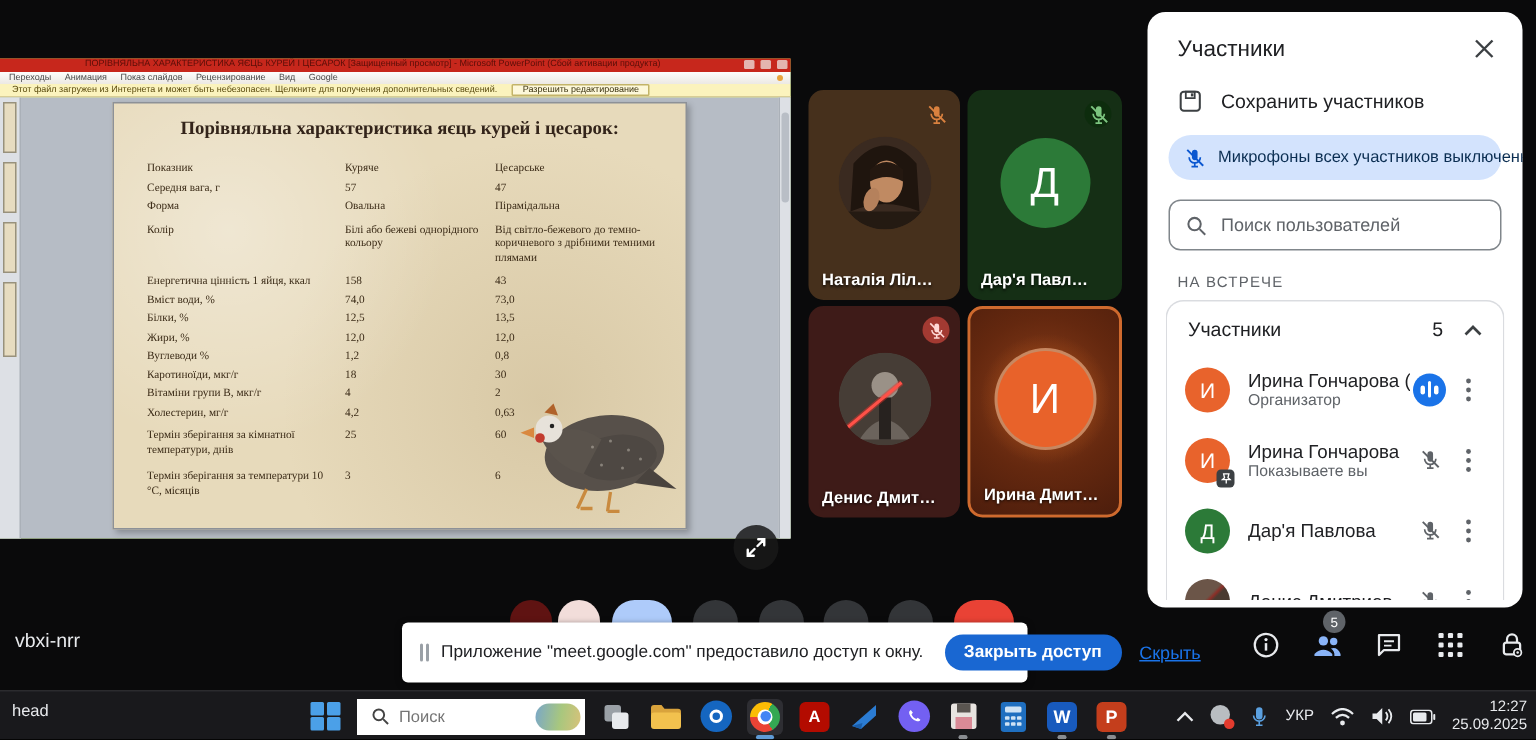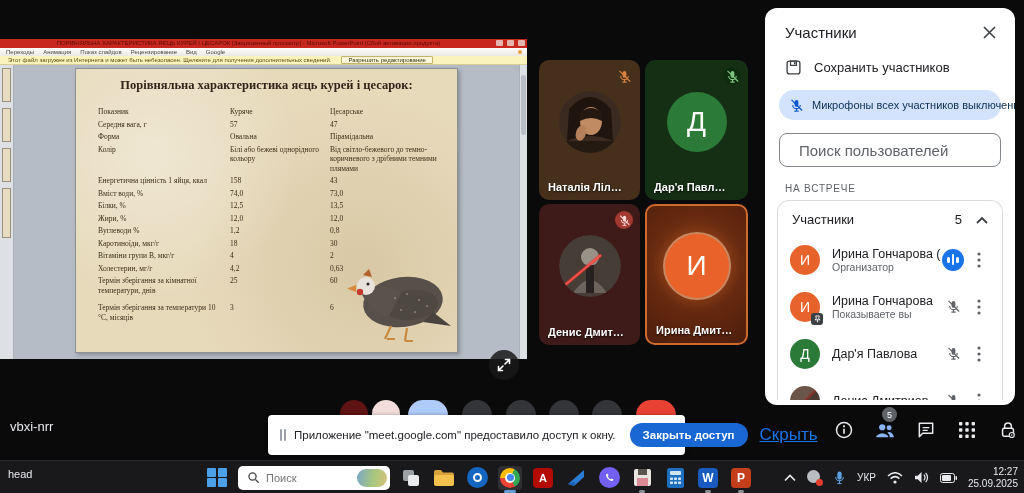--- a/index.html
+++ b/index.html
@@ -34,21 +34,21 @@
       #e7dabb;
     border:1px solid #8d9197; box-shadow:2px 2px 4px rgba(0,0,0,.25);
     font-family:"Liberation Serif", serif; color:#3c2c18; }
   .slide-title { margin-top:9px; text-align:center; font-size:12.5px; font-weight:bold; color:#33241a; }
   .slide-table { position:absolute; left:22px; top:38px; width:350px; }
   .trow { display:flex; align-items:flex-start; margin-bottom:3px; }
   .trow .c0 { width:132px; padding-right:6px; }
   .trow .c1 { width:100px; }
   .trow .c2 { width:118px; }
   .trow span { font-size:7.5px; line-height:9.5px; display:block; }
-  .trow.gap-s { margin-top:0; }
+  .trow.gap-s { margin-top:6px; }
   .trow.gap-m { margin-top:8px;justify-content:flex-end; }
   .fowl { position:absolute; right:4px; bottom:10px; }
   .expand-btn { position:absolute; left:489px; top:285px; width:30px; height:30px; border-radius:50%; background:rgba(25,25,25,.85); display:flex; align-items:center; justify-content:center; }
   
   .tile { position:absolute; border-radius:10px; overflow:hidden; }
   .tile .label { position:absolute; left:9px; bottom:7px; color:#fff; font-size:11px; font-weight:bold; text-shadow:0 1px 2px rgba(0,0,0,.8); white-space:nowrap; }
   .tile .mic { position:absolute; right:7px; top:7px; width:18px; height:18px; display:flex; align-items:center; justify-content:center; border-radius:50%; }
   .tile-avatar { position:absolute; left:50%; top:44%; transform:translate(-50%,-50%); border-radius:50%; display:flex; align-items:center; justify-content:center; color:#fff; font-size:28px; }
   #tile-1 { left:539px; top:60px; width:101px; height:140px; background:#46301c; }
   #tile-2 { left:645px; top:60px; width:103px; height:140px; background:#152f15; }
@@ -60,21 +60,21 @@
     background:radial-gradient(circle,#b45419 0%, rgba(180,84,25,0) 70%); }
   
   .panel { position:absolute; left:765px; top:8px; width:250px; height:397px; background:#fff; border-radius:12px; overflow:hidden; color:#202124; }
   .panel-header { display:flex; align-items:center; justify-content:space-between; padding:16px 18px 6px 20px; }
   .panel-title { font-size:15px; }
   .save-row { display:flex; align-items:center; gap:12px; padding:12px 20px 4px 20px; }
   .save-row .txt { font-size:13px; }
   .muteall-pill { margin:10px 14px 0 14px; height:30px; border-radius:15px; background:#d3e3fd; display:flex; align-items:center; gap:8px; padding:0 10px; }
   .muteall-pill .txt { font-size:11px; color:#0b2e52; white-space:nowrap; }
   .search-box { margin:13px 14px 0 14px; height:34px; border:1px solid #80868b; border-radius:8px; display:flex; align-items:center; gap:9px; padding:0 10px; }
-  .search-box input { border:none; outline:none; flex:1; font-size:15px; color:#202124; font-family:"Liberation Sans",sans-serif; background:transparent; }
+  .search-box input { border:none; outline:none; flex:1; font-size:12px; color:#202124; font-family:"Liberation Sans",sans-serif; background:transparent; }
   .search-box input::placeholder { color:#5f6368; }
   .section-label { margin:16px 8px 6px 20px; font-size:10px; letter-spacing:.8px; color:#5f6368; }
   .group-box { margin:2px 12px 0 12px; border:1px solid #dadce0; border-radius:12px 12px 0 0; border-bottom:none; height:200px; overflow:hidden; }
   .group-head { display:flex; align-items:center; padding:11px 14px 9px 14px; }
   .group-head .gt { flex:1; font-size:13px; }
   .group-head .cnt { font-size:13px; margin-right:14px; }
   .p-row { display:flex; align-items:center; padding:5px 10px 5px 12px; height:47px; }
   .p-avatar { width:30px; height:30px; border-radius:50%; color:#fff; font-size:14px; display:flex; align-items:center; justify-content:center; position:relative; flex:none; }
   .p-info { flex:1; margin-left:12px; min-width:0; }
   .p-name { font-size:12.5px; white-space:nowrap; overflow:hidden; }
@@ -84,34 +84,34 @@
   .sound-ind { width:22px; height:22px; border-radius:50%; background:#1a73e8; display:flex; align-items:center; justify-content:center; gap:2px; }
   .sound-ind i { display:block; width:2.5px; background:#fff; border-radius:2px; }
   
   .meet-code { position:absolute; left:10px; top:419px; color:#e8eaed; font-size:13px; }
   .ctl { position:absolute; top:400px; height:30px; border-radius:15px; }
   .notif { position:absolute; left:268px; top:415px; width:417px; height:40px; background:#fff; border-radius:4px; box-shadow:0 1px 4px rgba(0,0,0,.5); display:flex; align-items:center; padding:0 12px; }
   .notif .handle { display:flex; gap:2px; margin-right:8px; }
   .notif .handle i { width:2px; height:12px; background:#9aa0a6; border-radius:1px; display:block; }
   .notif .txt { font-size:11.5px; color:#202124; white-space:nowrap; }
   .notif .btn { margin-left:14px; background:#1967d2; color:#fff; font-size:11.5px; font-weight:bold; border:none; border-radius:15px; padding:6px 13px; white-space:nowrap; }
-  .notif .link { margin-left:12px; font-size:17px; color:#1a73e8; text-decoration:underline; white-space:nowrap; }
+  .notif .link { margin-left:12px; font-size:12px; color:#1a73e8; text-decoration:underline; white-space:nowrap; }
   .meet-icons { position:absolute; top:417px; right:4px; display:flex; align-items:center; gap:17px; height:26px; }
   .mi { width:24px; height:24px; display:flex; align-items:center; justify-content:center; position:relative; }
   .mi .badge { position:absolute; top:-11px; left:50%; transform:translateX(-20%); width:15px; height:15px; border-radius:50%; background:#5f6368; color:#fff; font-size:9px; display:flex; align-items:center; justify-content:center; }
   
   .taskbar { position:absolute; left:0; bottom:0; width:1024px; height:33px; background:#19191c; border-top:1px solid #2b2b2e; }
   .tb-left { position:absolute; left:8px; top:7px; color:#e8eaed; font-size:11px; }
   .tb-center { position:absolute; left:205px; top:0; height:33px; display:flex; align-items:center; gap:9px; }
   .tb-ic { width:24px; height:24px; display:flex; align-items:center; justify-content:center; position:relative; border-radius:4px; }
   .tb-ic.active { background:#2e2e33; }
   .underbar { position:absolute; bottom:-3px; left:50%; transform:translateX(-50%); height:2.5px; border-radius:2px; background:#8a8d91; width:6px; }
   .underbar.wide { width:12px; background:#5f9bd5; }
   .sq-ic { width:20px; height:20px; border-radius:4px; color:#fff; font-weight:bold; font-size:12px; display:flex; align-items:center; justify-content:center; }
-  .search-pill { width:152px; height:24px; background:#fff; border-radius:5px; display:flex; align-items:center; padding:0 3px 0 9px; gap:6px; }
+  .search-pill { width:152px; height:24px; background:#fff; border-radius:0; display:flex; align-items:center; padding:0 3px 0 9px; gap:6px; }
   .search-pill input { border:none; outline:none; flex:1; font-size:11px; color:#444; background:transparent; font-family:"Liberation Sans",sans-serif; min-width:0; }
   .search-pill .pic { width:30px; height:18px; border-radius:9px; background:linear-gradient(100deg,#79a7c9 0%,#a8c77e 55%,#d8c27a 100%); flex:none; }
   .tray { position:absolute; right:0; top:0; height:33px; display:flex; align-items:center; gap:11px; padding-right:6px; }
   .tray .lang { color:#e8eaed; font-size:10px; }
   .clock { color:#e8eaed; font-size:10px; line-height:12px; text-align:right; }
   .win-start { display:grid; grid-template-columns:9px 9px; grid-template-rows:9px 9px; gap:1.5px; }
   .win-start i { background:#4ba0e8; border-radius:1px; display:block; }
   
   .circle { border-radius:50%; }
   svg { display:block; }

